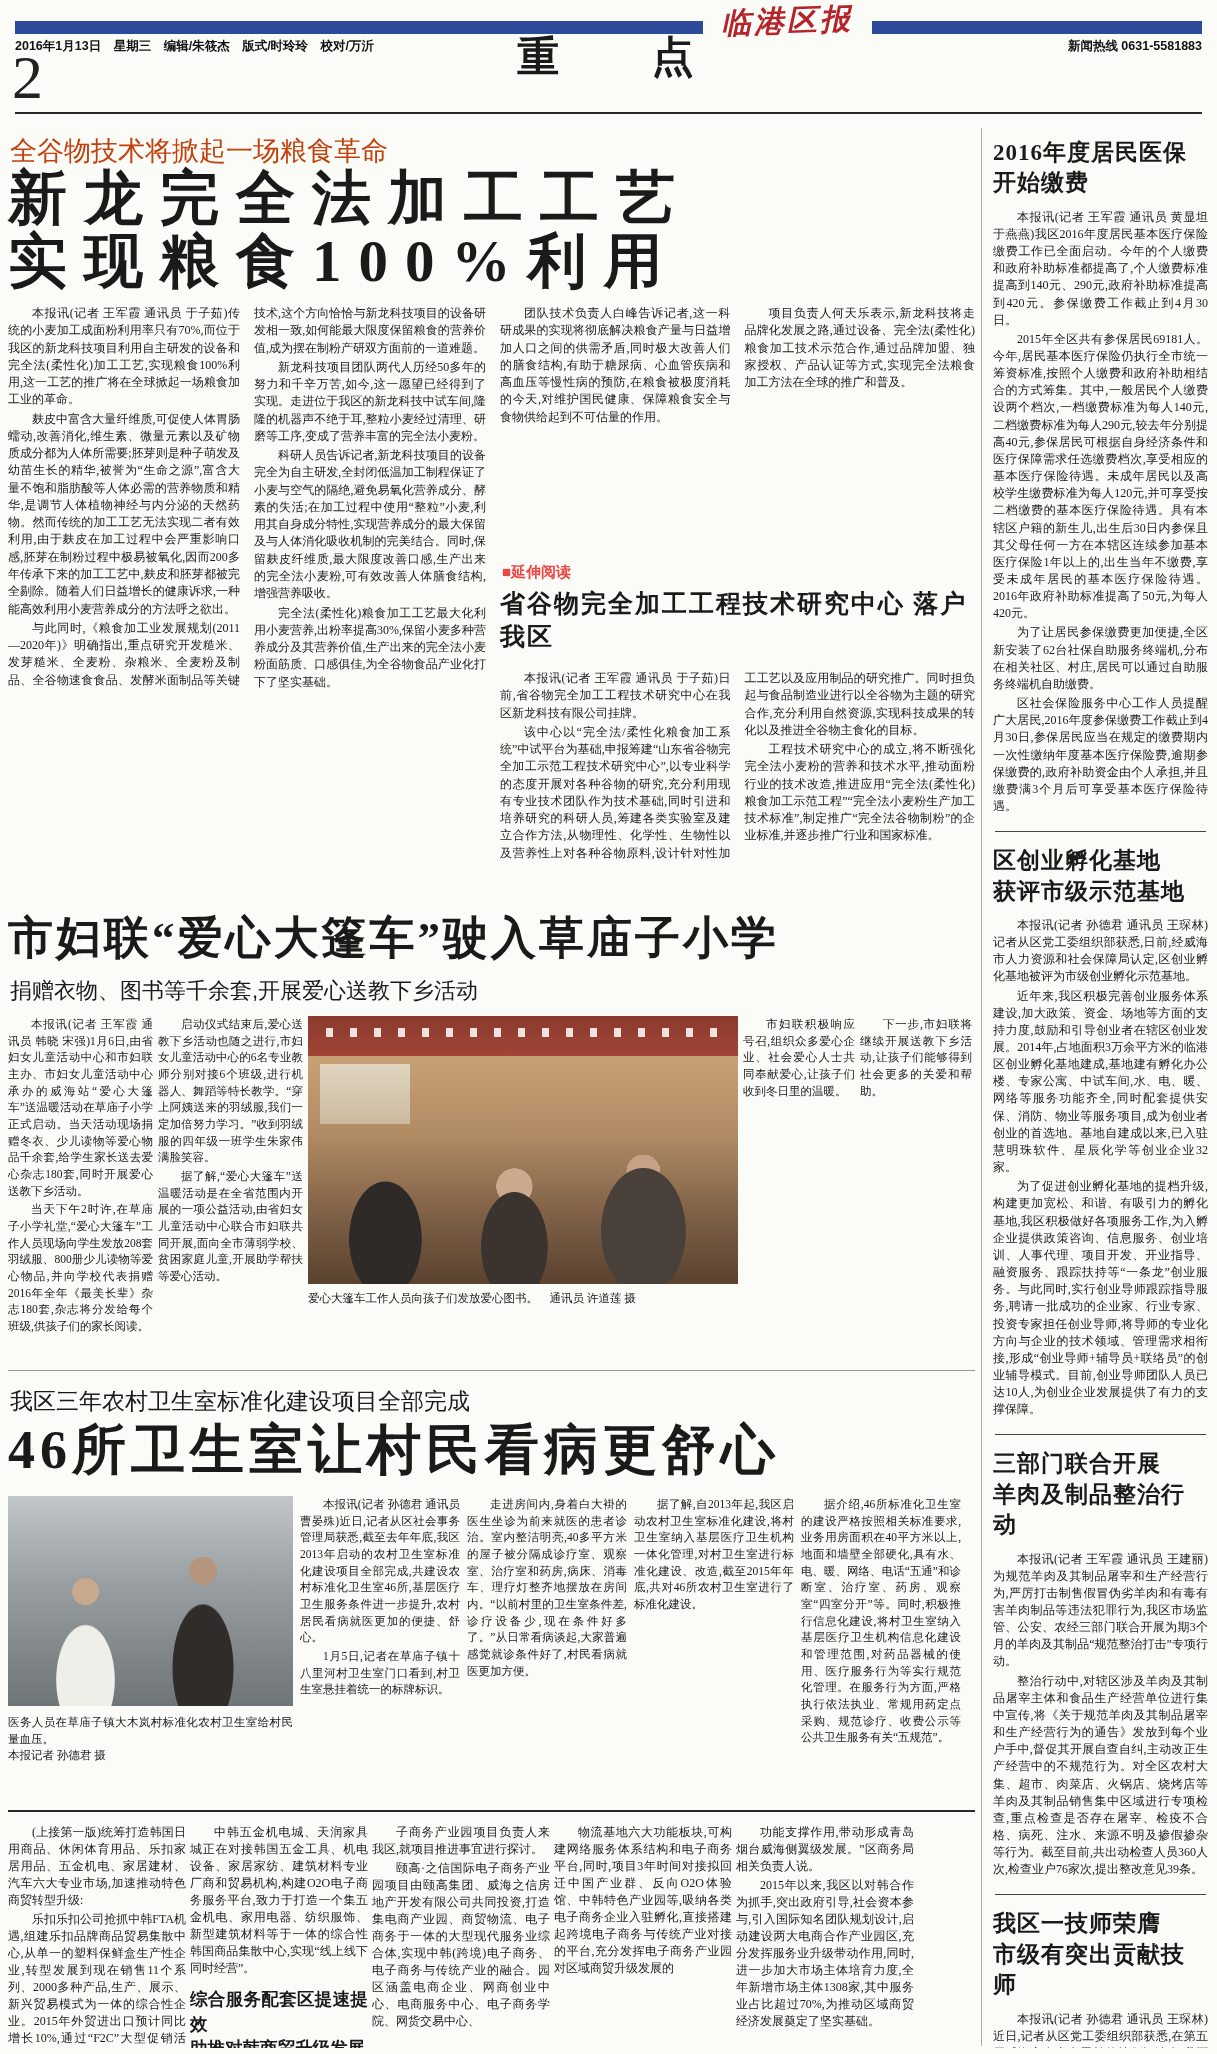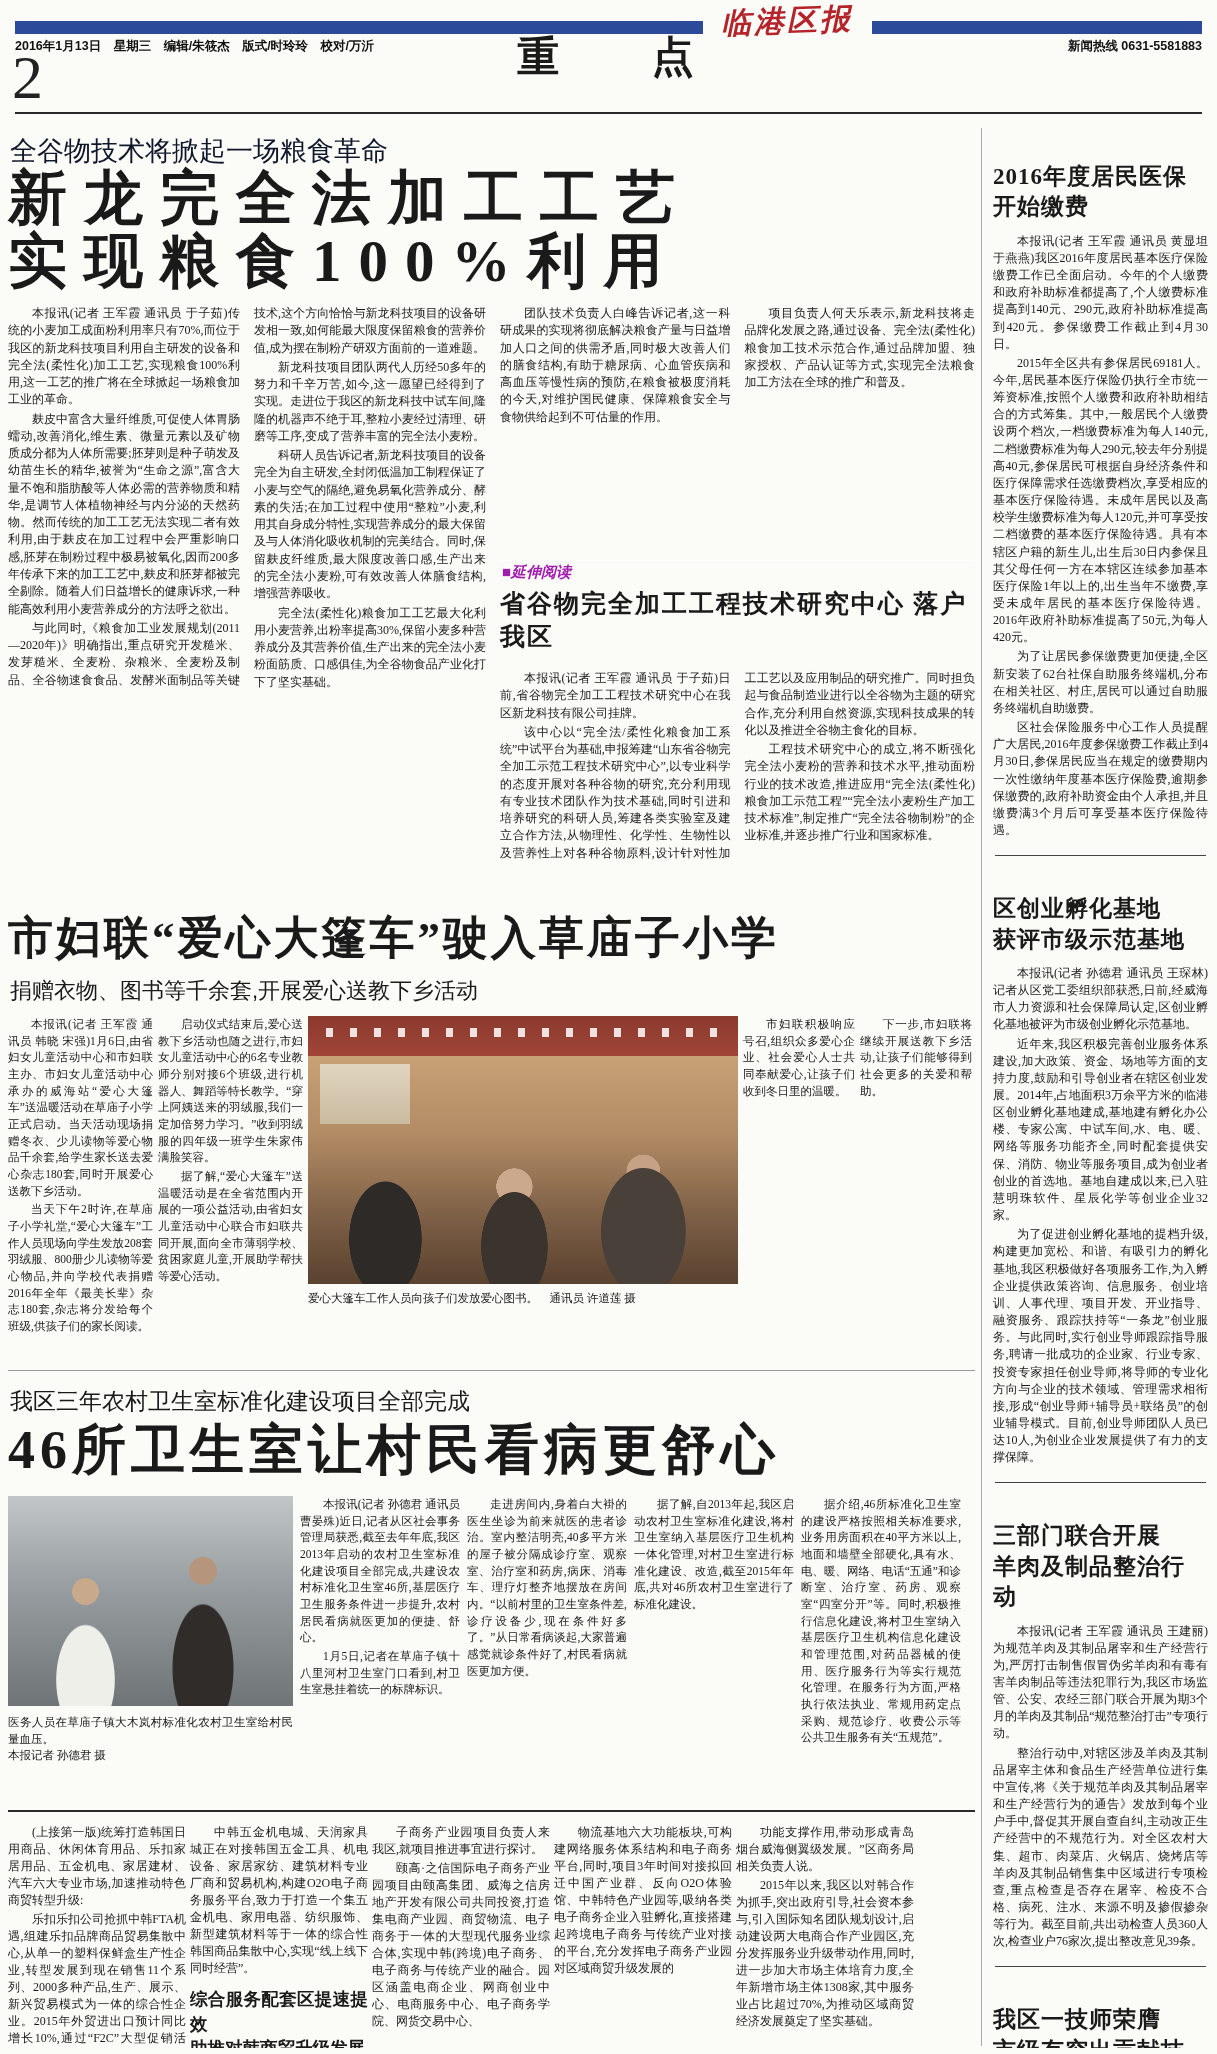--- a/index.html
+++ b/index.html
@@ -13,32 +13,32 @@
   #bar-right{left:872px;width:330px;}
   #logo{left:698px;top:1px;width:178px;height:40px;text-align:center;color:#b5242a;
         font-size:30px;font-weight:bold;font-style:italic;letter-spacing:3px;transform:rotate(-2deg);}
   #meta-row{left:15px;top:38px;width:1187px;display:flex;justify-content:space-between;
         font-size:12.5px;font-weight:bold;color:#111;}
   #page-num{left:12px;top:46px;font-size:62px;font-weight:400;color:#222;line-height:1;}
   #section-title{left:0;top:36px;width:100%;text-align:center;font-size:42px;font-weight:bold;
         letter-spacing:6px;word-spacing:70px;line-height:1;}
   .hrule{left:15px;width:1187px;height:2px;background:#2a2a2a;top:112px;}
   
-  #kicker{left:10px;top:133px;font-size:27px;color:#0f172a;}
+  #kicker{left:10px;top:133px;font-size:27px;color:#c2410c;}
   #main-headline{left:8px;top:167px;width:980px;font-size:59px;font-weight:bold;
         letter-spacing:17px;line-height:1.07;}
   #main-body{left:8px;top:305px;width:967px;height:570px;display:flex;gap:14px;}
   .cols2{column-count:2;column-gap:14px;}
   .bodytext{font-size:12px;line-height:1.44;text-align:justify;}
   .para{margin:0 0 2px 0;text-indent:2em;}
   #mb-left{width:478px;height:570px;overflow:hidden;}
   #mb-right{width:475px;display:flex;flex-direction:column;}
   #mb-right-top{height:250px;overflow:hidden;}
   #ext-box{margin-top:12px;flex:1;border-top:1px solid #fff;}
-  #ext-label{color:#a21caf;font-size:15px;font-weight:bold;margin:2px 0 6px 2px;font-style:italic;}
+  #ext-label{color:#ef4444;font-size:15px;font-weight:bold;margin:2px 0 6px 2px;}
   #ext-headline{font-size:25px;font-weight:bold;line-height:1.3;letter-spacing:2px;}
   #ext-cols{margin-top:17px;height:205px;overflow:hidden;}
   
   .rule-light{left:8px;width:967px;height:1px;background:#999;}
   #fulian-headline{left:8px;top:908px;width:975px;font-size:45px;font-weight:bold;letter-spacing:3px;}
   #fulian-subhead{left:10px;top:976px;font-size:22px;}
   #fulian-body{left:8px;top:1016px;width:967px;height:330px;display:grid;
         grid-template-columns:145px 145px 430px 112px 112px;column-gap:5px;}
   .colblock{overflow:hidden;font-size:11.5px;line-height:1.45;text-align:justify;}
   .photo{position:relative;overflow:hidden;}
@@ -73,21 +73,21 @@
   #bottom-rule{top:1810px;height:2px;background:#2a2a2a;left:8px;width:967px;position:absolute;}
   #bottom{left:8px;top:1824px;width:967px;height:224px;display:grid;
         grid-template-columns:repeat(5,178px);column-gap:4px;}
   .bottom-col{overflow:hidden;font-size:12px;line-height:1.42;text-align:justify;}
   .bottom-subhead{font-size:17.5px;font-weight:bold;line-height:1.4;margin:10px 0;text-indent:0;
         font-family:"Liberation Sans","DejaVu Sans",sans-serif;}
   
   #vrule{left:981px;top:128px;width:1px;height:1918px;background:#aaa;position:absolute;}
   #sidebar{left:993px;top:128px;width:215px;height:1920px;overflow:hidden;}
   .sb-art{padding-top:10px;}
-  .sb-headline{font-size:23px;font-weight:bold;line-height:1.32;margin:24px 0 10px 0;letter-spacing:1px;}
+  .sb-headline{font-size:23px;font-weight:bold;line-height:1.32;margin:0 0 10px 0;letter-spacing:1px;}
   .sb-body{font-size:12px;line-height:1.43;text-align:justify;}
   .sb-sep{height:1px;background:#444;margin:16px 2px 4px 2px;}
 </style>
 </head>
 <body>
 
 <div id="page">
 
   <div class="abs bar" id="bar-left"></div>
   <div class="abs bar" id="bar-right"></div>

